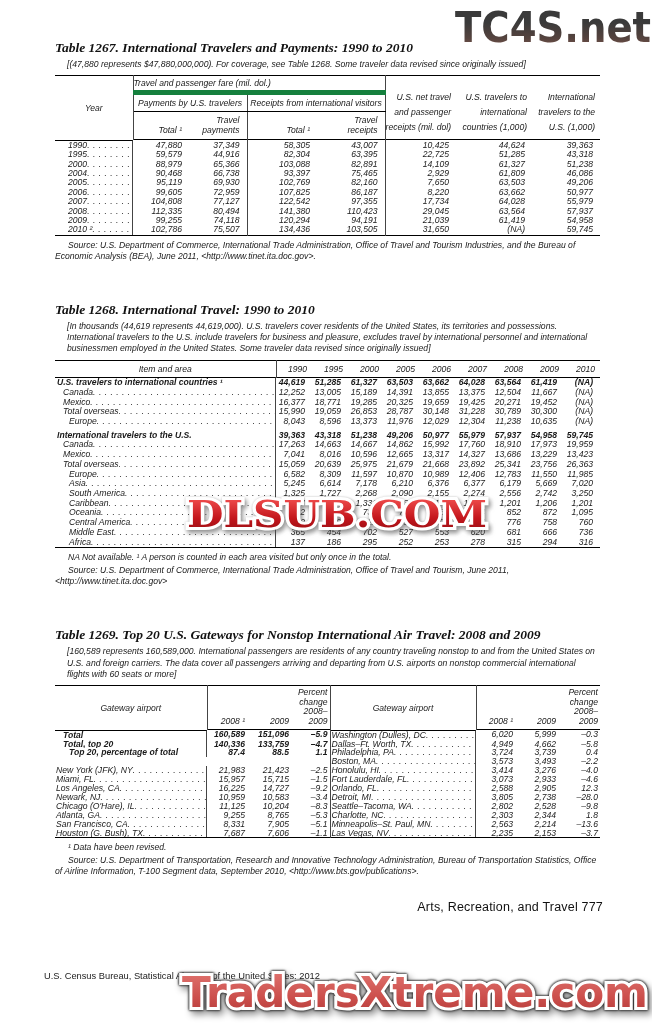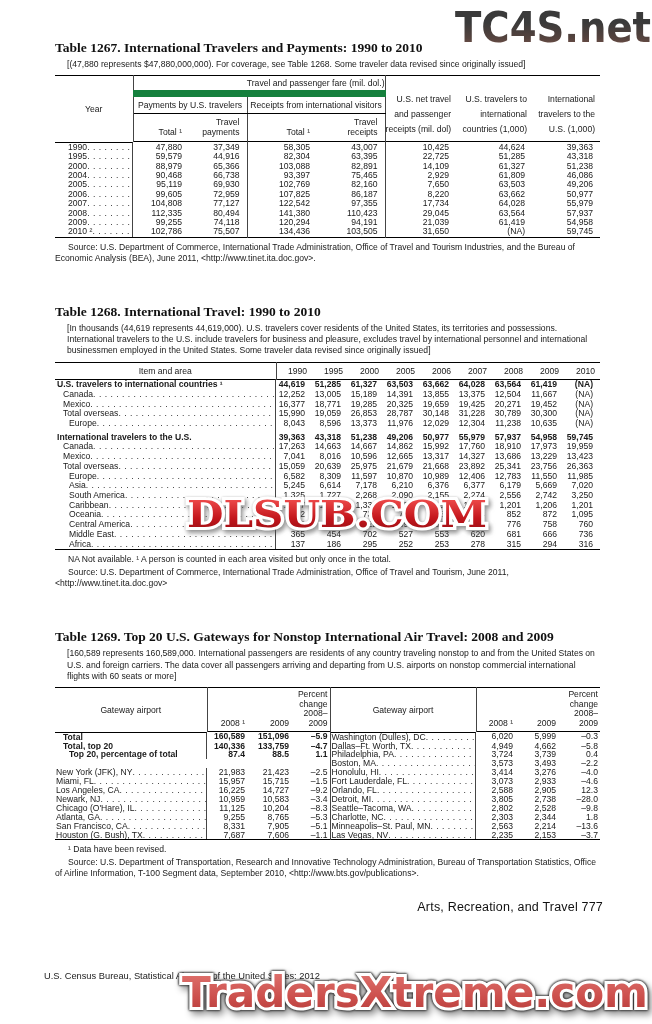--- a/index.html
+++ b/index.html
@@ -1,18 +1,18 @@
 <!DOCTYPE html>
 <html><head>
 <meta charset="utf-8">
 <style>
   html,body{margin:0;padding:0;background:#e8e8e8;}
   .page{position:relative;width:652px;height:1024px;background:#ffffff;overflow:hidden;
         font-family:"Liberation Sans",sans-serif;color:#191919;}
-  section{margin-left:55px;width:545px;}
+  section{margin-left:55px;width:545px;font-style:italic;}
   #sec1267{margin-top:40px;}
   #sec1268{margin-top:40px;}
   #sec1269{margin-top:40px;}
   .t-title{margin:0;font-family:"Liberation Serif",serif;font-weight:bold;font-size:13.5px;line-height:16px;color:#111;}
   .t-note{margin:3px 0 0 0;font-size:8.6px;line-height:11.3px;padding-left:12px;}
   .fn{margin:2px 0 0 0;font-size:8.6px;line-height:11px;text-indent:13px;}
   .fn-wrap{margin-top:4px;}
 
   table{border-collapse:collapse;table-layout:fixed;width:545px;margin-top:5px;
         border-top:1.6px solid #000;border-bottom:1.6px solid #000;}
@@ -22,21 +22,21 @@
   .bl{border-left:1px solid #444;}
   .num{text-align:right;padding-right:7px;white-space:nowrap;}
   .fb{font-weight:bold;flex-direction:column;}
   .lbl{display:flex;white-space:nowrap;overflow:hidden;}
   .lt{flex:0 0 auto;}
   .ld{flex:1 1 0;overflow:hidden;letter-spacing:.5px;color:#2a2a2a;}
 
   
   #t1267 td{line-height:9.4px;}
   #t1267 .lbl .lt{padding-left:13px;}
-  #t1267 .h-span{text-align:right;border-bottom:7px solid #15803d;padding:2px 0;line-height:10px;}
+  #t1267 .h-span{text-align:left;border-bottom:5px solid #15803d;padding:2px 0;line-height:10px;}
   #t1267 .h-grp{text-align:center;border-bottom:1px solid #000;vertical-align:middle;padding:3px 2px;line-height:10px;}
   #t1267 .h-sub{text-align:right;vertical-align:bottom;padding:3px 7px 4px 0;line-height:10px;white-space:pre-line;}
   #t1267 .h-right{text-align:right;vertical-align:bottom;padding:2px 5px 4px 0;line-height:15px;}
   #t1267 .h-year{text-align:center;vertical-align:middle;}
 
   
   #t1268 td{line-height:9.7px;}
   #t1268 th{vertical-align:bottom;padding:3px 0;}
   #t1268 .h-item{text-align:center;}
   #t1268 .h-yr{text-align:right;padding-right:5px;}

